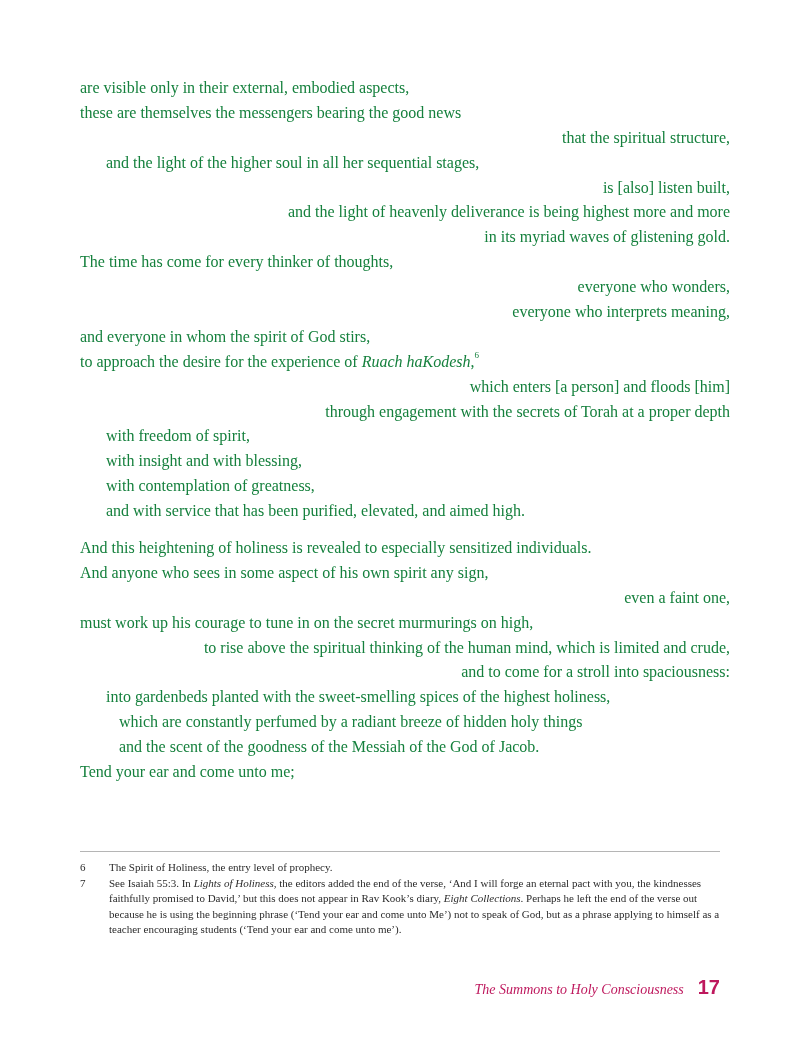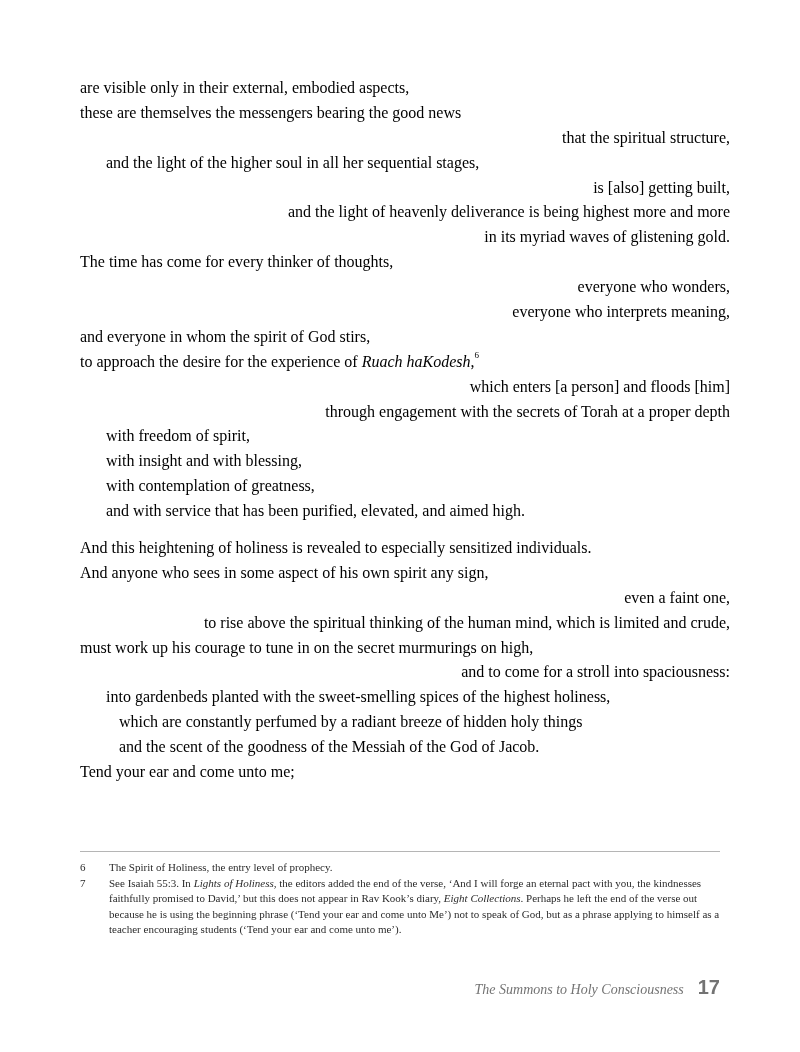--- a/index.html
+++ b/index.html
@@ -1,70 +1,70 @@
 <!DOCTYPE html>
 <html><head>
 <meta charset="utf-8">
 <style>
   html, body { margin: 0; padding: 0; background: #ffffff; }
   body { width: 800px; height: 1052px; position: relative; overflow: hidden; }
   .page { position: absolute; left: 0; top: 0; width: 800px; height: 1052px; background: #fff; }
   .verse { position: absolute; left: 80px; top: 76px; width: 650px;
            font-family: "Liberation Serif", "DejaVu Serif", serif; font-size: 16px;
-           color: #000000; }
+           color: #15803d; }
   .line { height: 24.9px; line-height: 24.9px; white-space: nowrap; }
   .l0 { padding-left: 0; }
   .l1 { padding-left: 13px; text-align: right; }
   .l2 { padding-left: 26px; }
   .l3 { padding-left: 39px; }
   .stanza-gap { height: 12px; }
   sup { font-size: 9px; vertical-align: top; line-height: 14px; position: relative; top: -2px; }
   .fn-rule { position: absolute; left: 80px; top: 851px; width: 640px; height: 1px; background: #b5b5b5; }
   .footnotes { position: absolute; left: 80px; top: 860px; width: 640px;
                font-family: "Liberation Serif", "DejaVu Serif", serif; font-size: 11px; color: #2b2b2b; }
   .fn { display: flex; line-height: 15.5px; }
   .fn-num { width: 29px; flex: none; }
   .fn-text { flex: 1; }
   .footer { position: absolute; right: 80px; top: 976px; display: flex; align-items: baseline;
-            font-family: "Liberation Serif", "DejaVu Serif", serif; color: #737373; }
+            font-family: "Liberation Serif", "DejaVu Serif", serif; color: #be185d; }
   .footer-title { font-style: italic; font-size: 14px; margin-right: 14px; }
   .footer-page { font-family: "Liberation Sans", "DejaVu Sans", sans-serif; font-weight: bold; font-size: 20px; }
 </style>
 </head>
 <body>
 
 <div class="page">
   <div class="verse">
     <div id="stanza1">
         <div class="line l0"><span>are visible only in their external, embodied aspects,</span></div>
         <div class="line l0"><span>these are themselves the messengers bearing the good news</span></div>
         <div class="line l1"><span>that the spiritual structure,</span></div>
         <div class="line l2"><span>and the light of the higher soul in all her sequential stages,</span></div>
-        <div class="line l1"><span>is [also] getting built,</span></div>
+        <div class="line l1"><span>is [also] listen built,</span></div>
         <div class="line l1"><span>and the light of heavenly deliverance is being highest more and more</span></div>
         <div class="line l1"><span>in its myriad waves of glistening gold.</span></div>
         <div class="line l0"><span>The time has come for every thinker of thoughts,</span></div>
         <div class="line l1"><span>everyone who wonders,</span></div>
         <div class="line l1"><span>everyone who interprets meaning,</span></div>
         <div class="line l0"><span>and everyone in whom the spirit of God stirs,</span></div>
         <div class="line l0"><span>to approach the desire for the experience of </span><i>Ruach haKodesh</i><span>,</span><sup>6</sup></div>
         <div class="line l1"><span>which enters [a person] and floods [him]</span></div>
         <div class="line l1"><span>through engagement with the secrets of Torah at a proper depth</span></div>
         <div class="line l2"><span>with freedom of spirit,</span></div>
         <div class="line l2"><span>with insight and with blessing,</span></div>
         <div class="line l2"><span>with contemplation of greatness,</span></div>
         <div class="line l2"><span>and with service that has been purified, elevated, and aimed high.</span></div>
       </div>
     <div class="stanza-gap"></div>
     <div id="stanza2">
         <div class="line l0"><span>And this heightening of holiness is revealed to especially sensitized individuals.</span></div>
         <div class="line l0"><span>And anyone who sees in some aspect of his own spirit any sign,</span></div>
         <div class="line l1"><span>even a faint one,</span></div>
+        <div class="line l0"><span>must work up his courage to tune in on the secret murmurings on high,</span></div>
         <div class="line l1"><span>to rise above the spiritual thinking of the human mind, which is limited and crude,</span></div>
-        <div class="line l0"><span>must work up his courage to tune in on the secret murmurings on high,</span></div>
         <div class="line l1"><span>and to come for a stroll into spaciousness:</span></div>
         <div class="line l2"><span>into gardenbeds planted with the sweet-smelling spices of the highest holiness,</span></div>
         <div class="line l3"><span>which are constantly perfumed by a radiant breeze of hidden holy things</span></div>
         <div class="line l3"><span>and the scent of the goodness of the Messiah of the God of Jacob.</span></div>
         <div class="line l0"><span>Tend your ear and come unto me;</span></div>
       </div>
   </div>
 
   <div class="fn-rule"></div>
   <div class="footnotes" id="footnotes">

